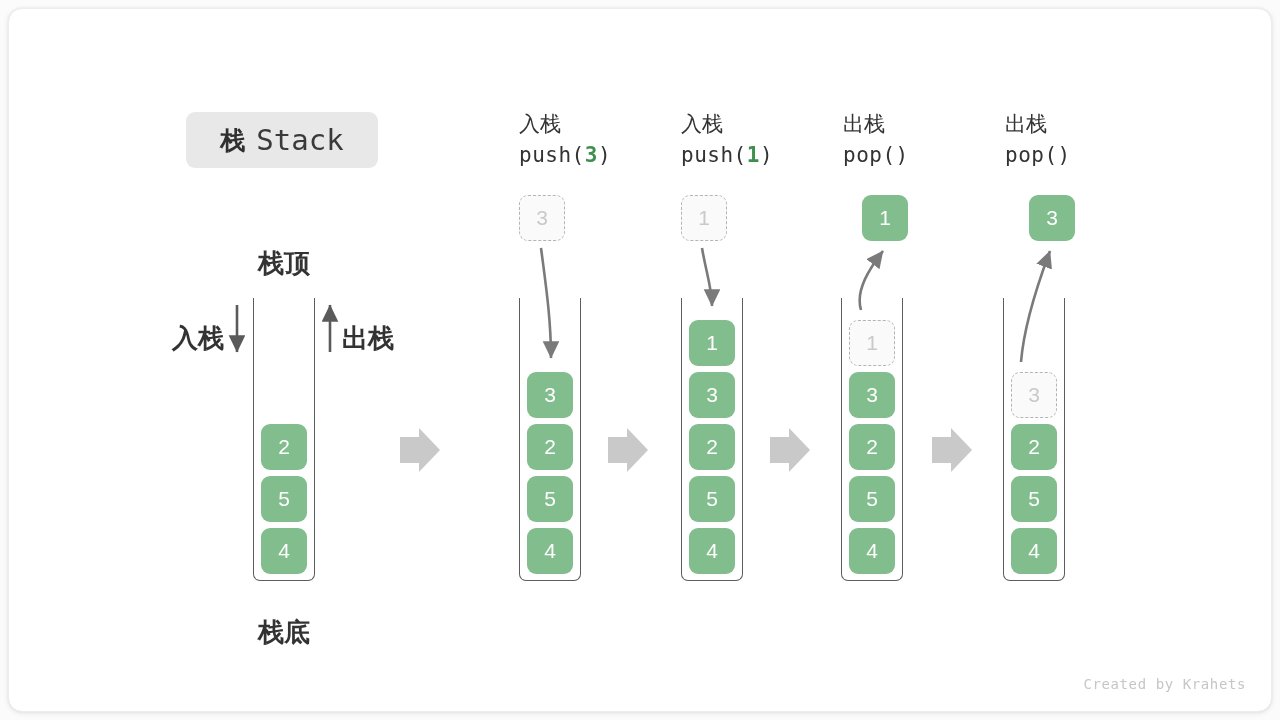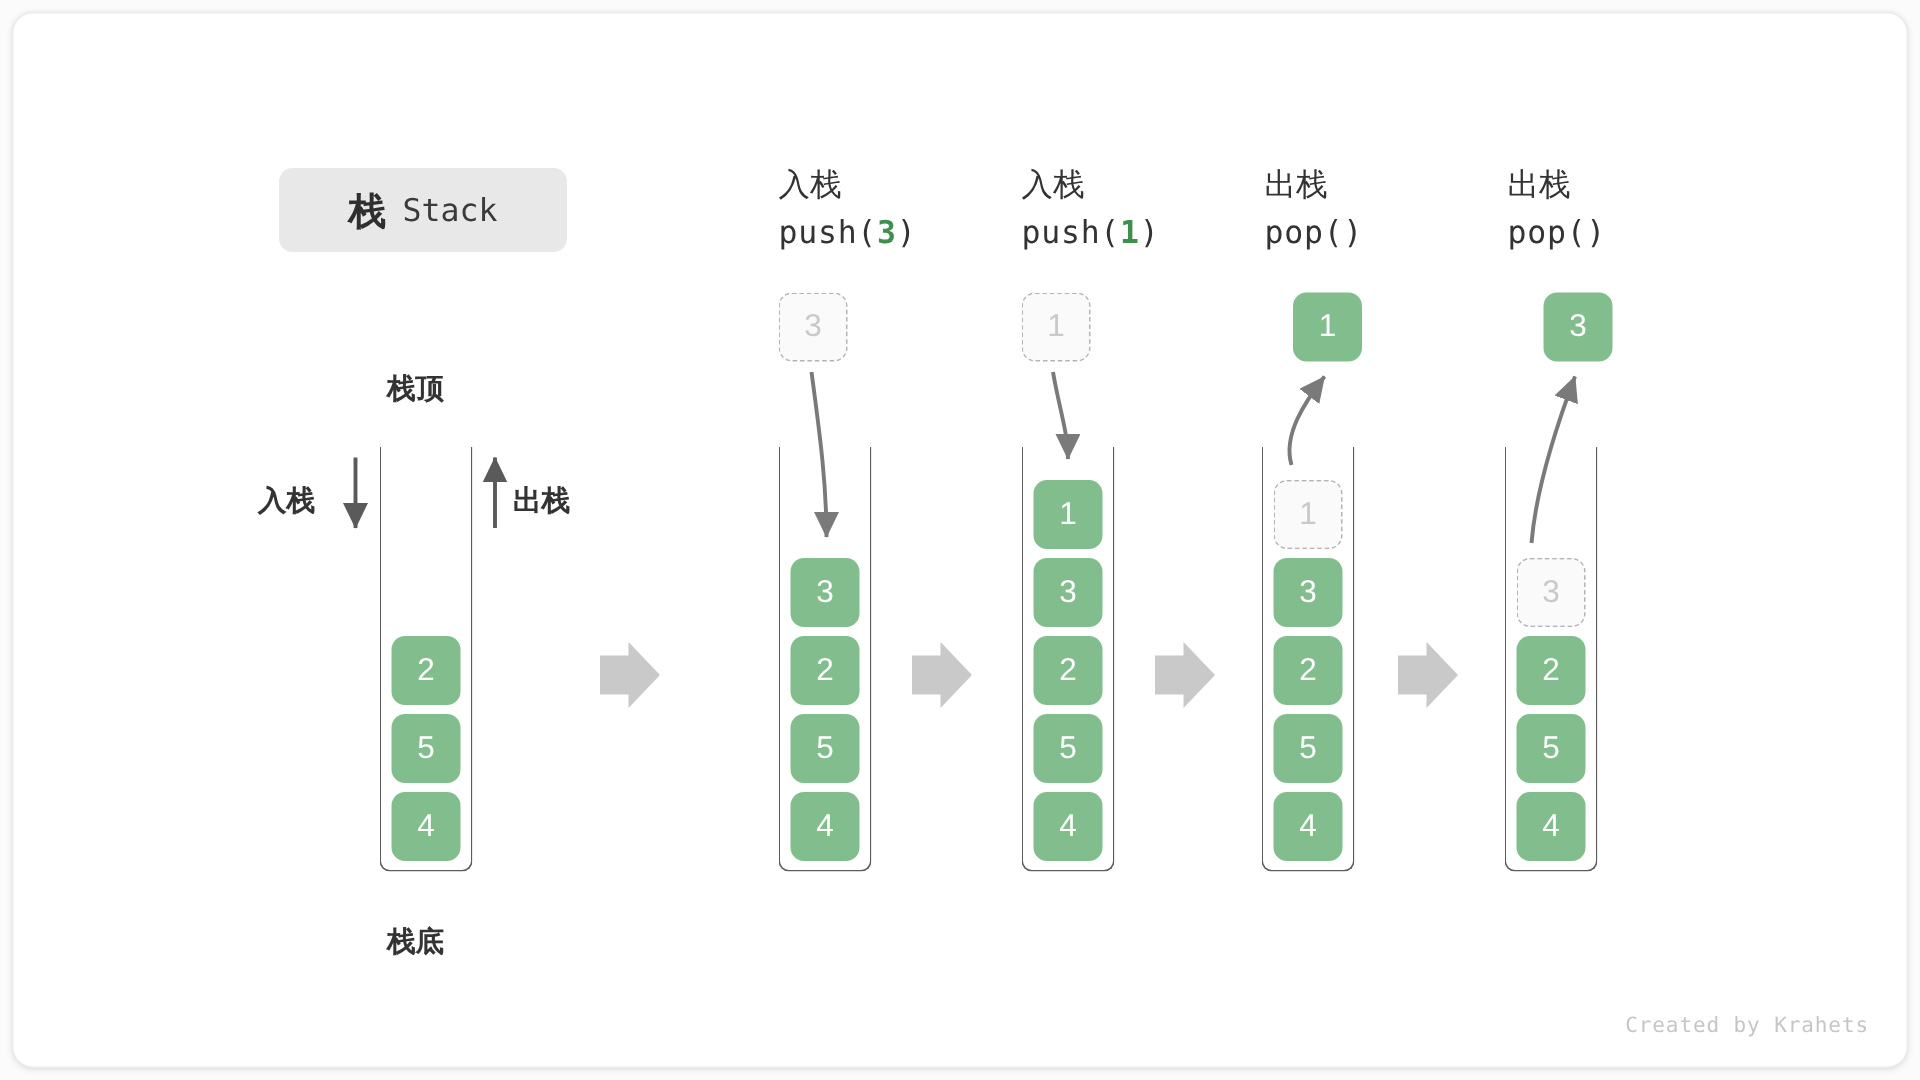--- a/index.html
+++ b/index.html
@@ -36,29 +36,29 @@
     align-items: center;
     justify-content: center;
     color: #2f2f2f;
   }
   .title-badge .cn {
     font-size: 25px; font-weight: bold;
     letter-spacing: 1px;
   }
   .title-badge .en {
     font-family: "DejaVu Sans Mono", "Liberation Mono", monospace;
-    font-size: 21px; font-weight: normal;
+    font-size: 29px; font-weight: normal;
     margin-left: 10px;
     color: #3a3a3a;
   }
 
   
   .cn-label {
     position: absolute;
-    font-size: 19px; font-weight: bold;
+    font-size: 26px; font-weight: bold;
     color: #333333;
     white-space: nowrap;
   }
 
   
   .col-head {
     position: absolute;
     white-space: nowrap;
     line-height: 1.52;
   }

